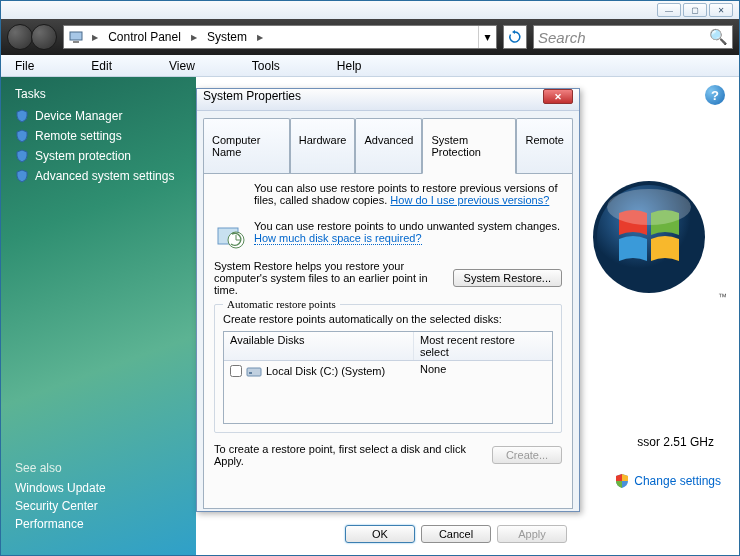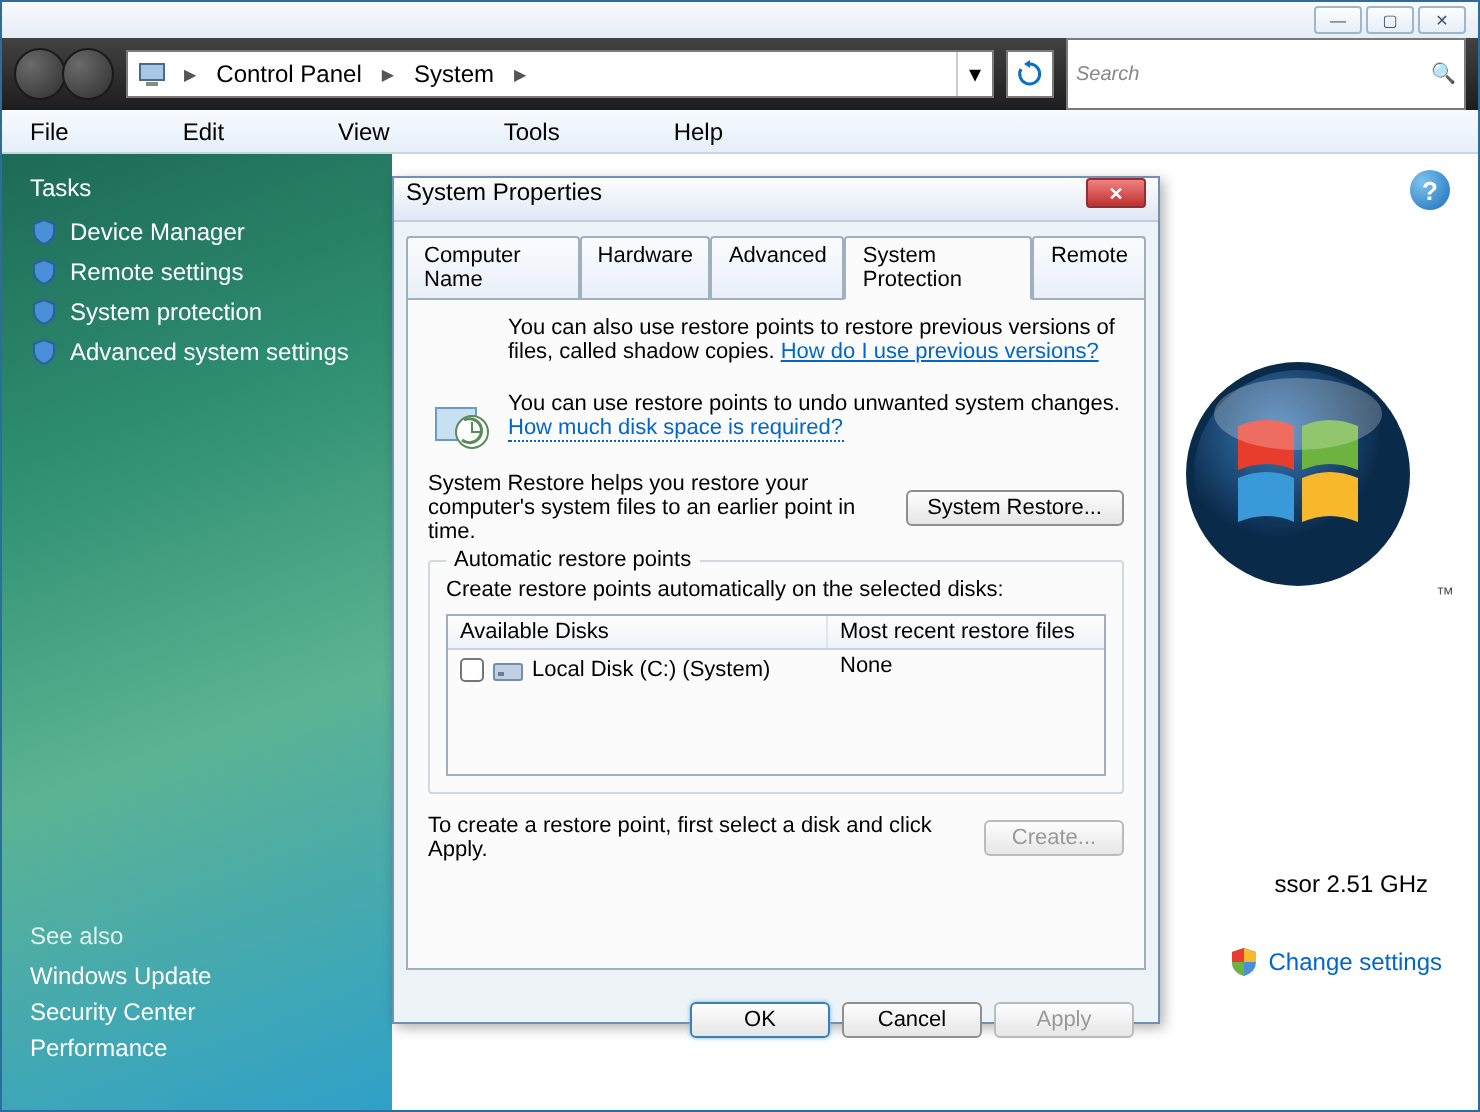--- a/index.html
+++ b/index.html
@@ -12,21 +12,21 @@
   
   .toolbar-outer { height: 36px; background: linear-gradient(#424242,#1d1d1d); display: flex; align-items: center; padding: 0 6px; gap: 6px;}
   .nav-circle { width: 26px; height: 26px; border-radius: 50%; background: radial-gradient(circle at 30% 30%, #6a6a6a, #2f2f2f); border: 1px solid #1a1a1a; display: inline-block;}
   .nav-overlap { margin-left: -8px; }
   .addr { flex: 1; height: 24px; background: #fff; border: 1px solid #7a7a7a; display: flex; align-items: center; font-size: 12px; color: #000;}
   .addr .seg { padding: 0 6px; }
   .addr .tri { font-size: 8px; color: #555; padding: 0 4px;}
   .addr .icon-sm { width: 16px; height: 16px; margin: 0 4px; display: inline-flex; align-items: center; justify-content: center;}
   .addr-drop { width: 18px; border-left: 1px solid #ccc; height: 100%; display:flex; align-items:center; justify-content:center;}
   .refresh-btn { width: 24px; height: 24px; background: #fff; border: 1px solid #7a7a7a; display:flex; align-items:center; justify-content:center; color:#0066cc;}
-  .search-box { width: 200px; height: 36px; background: #fff; border: 1px solid #7a7a7a; display: flex; align-items: center; padding: 0 4px; color: #888; font-size: 10px; font-style: italic;}
+  .search-box { width: 200px; height: 24px; background: #fff; border: 1px solid #7a7a7a; display: flex; align-items: center; padding: 0 4px; color: #888; font-size: 15px; font-style: italic;}
   .search-box .mag { margin-left: auto; font-style: normal; color:#555;}
   
   .menubar { height: 22px; background: linear-gradient(#f7fbff,#e6eef8); border-bottom: 1px solid #c6d4e3; display: flex; align-items: center; padding: 0 6px; font-size: 12px; gap: 41px;}
   .menubar span { padding: 0 8px; }
   
   .body-outer { display: flex; height: calc(556px - 18px - 36px - 22px - 2px); }
   .sidebar { width: 195px; background: linear-gradient(160deg, #1d6a57 0%, #2f8f71 30%, #5cb393 60%, #2fa0c9 100%); color: #fff; font-size: 12px; padding: 10px 14px; position:relative;}
   .sidebar .tasks-h { font-weight: normal; color: #fff; margin-bottom: 8px;}
   .task-link { display: flex; align-items: center; gap: 6px; margin: 6px 0; color: #fff; cursor: pointer;}
   .task-link .bullet { width: 14px; height: 14px; display:inline-flex; align-items:center; justify-content:center;}
@@ -42,37 +42,37 @@
   .change-settings a { color: #0066cc; text-decoration: none;}
   .shield-sm { width: 16px; height: 16px;}
   .tm { position:absolute; right: 12px; top: 215px; font-size: 9px; color:#555;}
   
   
   .dialog { position: absolute; left: 196px; top: 88px; width: 384px; height: 424px; border: 1px solid #7090b8; background: #eef3f8; box-shadow: 2px 2px 6px rgba(0,0,0,0.3);}
   .dlg-title { height: 22px; background: linear-gradient(#fdfdfd,#e0e8f4); border-bottom: 1px solid #c0cde0; display: flex; align-items: flex-start; padding: 0 6px; font-size: 12px;}
   .dlg-title .close { margin-left: auto; width: 30px; height: 15px; background: linear-gradient(#f08080,#c03030); border:1px solid #903030; border-radius:2px; color:#fff; display:flex; align-items:center; justify-content:center; font-size:9px; font-weight:bold;}
   
   .tabstrip { display: flex; padding: 6px 6px 0 6px; font-size: 11px; background:#eef3f8;}
-  .tab { padding: 3px 8px; border: 1px solid #a0b0c0; border-bottom: none; background: linear-gradient(#fafcff,#e8eff7); margin-right: 0px; border-radius: 2px 2px 0 0; cursor:pointer; position:relative; top:1px;}
+  .tab { padding: 15px 8px; border: 1px solid #a0b0c0; border-bottom: none; background: linear-gradient(#fafcff,#e8eff7); margin-right: 0px; border-radius: 2px 2px 0 0; cursor:pointer; position:relative; top:1px;}
   .tab.active { background: #fbfbfb; z-index:2; border-bottom:1px solid #fbfbfb;}
   .tab-body { background: #fbfbfb; border: 1px solid #a0b0c0; margin: 0 6px 6px 6px; padding: 8px 10px; font-size: 11px; height: 336px; position:relative;}
   
   .info-row { display: flex; gap: 8px; margin-bottom: 6px;}
   .info-icon { width: 32px; height: 32px; flex-shrink: 0;}
   .info-text { flex: 1; }
   .info-text a { color: #0066cc; text-decoration: underline;}
   .dotted { border-bottom: 1px dotted #0066cc !important; text-decoration:none !important;}
   
   .restore-row { display: flex; align-items: center; margin: 8px 0;}
   .restore-row .txt { flex: 1; padding-right:4px;}
   .btn { padding: 2px 10px; font-size: 11px; background: linear-gradient(#fdfdfd,#e6e6e6); border: 1px solid #8f8f8f; border-radius: 3px; min-width: 70px;}
   .btn:disabled, .btn.disabled { color: #999; border-color: #bbb;}
   
   .groupbox { border: 1px solid #cfd8e3; border-radius: 2px; padding: 8px; margin-top: 4px; position:relative;}
-  .groupbox .legend { position: absolute; top: -7px; left: 8px; background: #fbfbfb; padding: 0 4px; font-size: 11px;}
+  .groupbox .legend { position: absolute; top: -7px; left: 8px; background: #fbfbfb; padding: 0 4px; font-size: 11px; font-family: Liberation Serif, serif;}
   .disk-table { border: 1px solid #a0b0c0; margin-top: 6px; font-size: 11px;}
   .disk-head { display: flex; background: linear-gradient(#fdfdfd,#eef2f8); border-bottom: 1px solid #c8d2e0;}
   .disk-head div { padding: 2px 6px; }
   .disk-head .c1 { flex: 0 0 190px; border-right: 1px solid #e0e6ee;}
   .disk-head .c2 { flex: 1;}
   .disk-row { display: flex; padding: 2px 6px; height: 62px; align-items:flex-start;}
   .disk-row .c1 { flex: 0 0 190px; display:flex; align-items:center; gap:4px;}
   .disk-row .c2 { flex: 1;}
   .disk-icon { width:16px; height:16px;}
   .chk { width: 12px; height: 12px;}
@@ -241,21 +241,21 @@
     <div class="restore-row">
       <div class="txt">System Restore helps you restore your computer's system files to an earlier point in time.</div>
       <button class="btn">System Restore...</button>
     </div>
     <div class="groupbox">
       <div class="legend">Automatic restore points</div>
       <div>Create restore points automatically on the selected disks:</div>
       <div class="disk-table">
         <div class="disk-head">
           <div class="c1">Available Disks</div>
-          <div class="c2">Most recent restore files</div>
+          <div class="c2">Most recent restore select</div>
         </div>
         <div class="disk-row">
           <div class="c1">
             <input type="checkbox" class="chk" style="">
             <svg class="disk-icon" viewBox="0 0 16 16">
                 <rect x="1" y="5" width="14" height="8" rx="1" fill="#c0d0e0" stroke="#7090b0"></rect>
                 <rect x="3" y="9" width="3" height="2" fill="#6080a0"></rect>
               </svg>
             <span>Local Disk (C:) (System)</span>
           </div>

